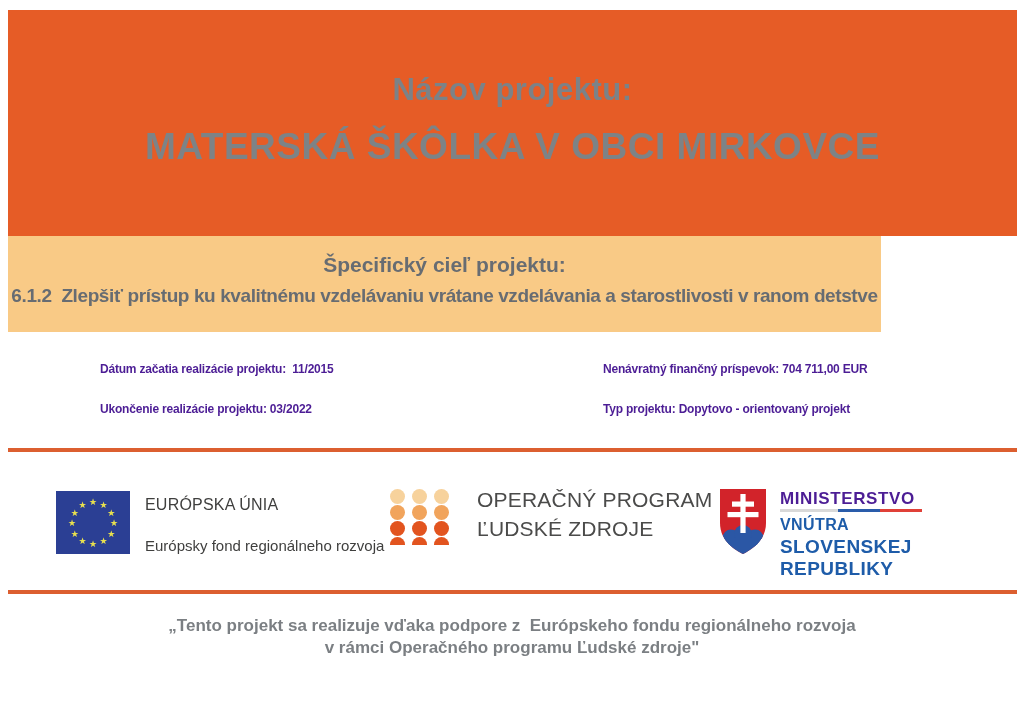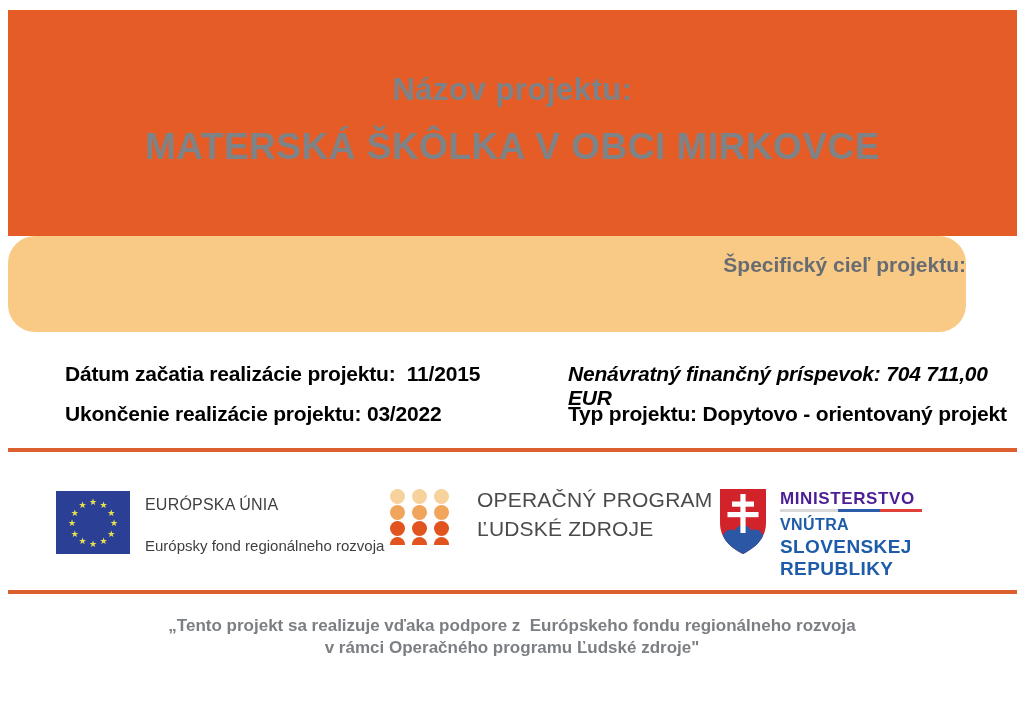--- a/index.html
+++ b/index.html
@@ -21,40 +21,40 @@
     margin-top:62px;
     font-size:31px;font-weight:bold;color:#7C8287;letter-spacing:0.5px;
   }
   .header-title{
     margin-top:18px;
     font-size:37px;font-weight:bold;color:#7D8386;letter-spacing:0.5px;
   }
 
   
   .band{
-    position:absolute;left:8px;top:236px;width:958px;height:96px;
-    background:#F9CA86;text-align:right;border-radius:27px;
+    position:absolute;left:8px;top:236px;width:873px;height:96px;
+    background:#F9CA86;text-align:center;
   }
   .band-heading{
     margin-top:17px;
     font-size:21px;font-weight:bold;color:#676C72;
   }
   .band-text{
     margin-top:8px;
     font-size:19px;font-weight:bold;color:#676C72;letter-spacing:-0.4px;
   }
 
   
   .detail{
     position:absolute;
-    font-size:21px;font-weight:bold;color:#000000;letter-spacing:-0.2px;
+    font-size:12px;font-weight:bold;color:#4c1d95;letter-spacing:-0.2px;margin-left:35px;
   }
   .d-start{left:65px;top:362px;}
   .d-end{left:65px;top:402px;}
-  .d-grant{left:568px;top:362px;font-style:italic;}
+  .d-grant{left:568px;top:362px;}
   .d-type{left:568px;top:402px;}
 
   
   .divider{
     position:absolute;left:8px;width:1009px;height:4px;background:#DC5F30;
   }
   .divider-top{top:448px;}
   .divider-bottom{top:590px;}
 
   
@@ -95,20 +95,21 @@
 
 <div class="poster">
 
   <div class="header">
     <div class="header-label txt">Názov projektu:</div>
     <div class="header-title txt">MATERSKÁ ŠKÔLKA V OBCI MIRKOVCE</div>
   </div>
 
   <div class="band">
     <div class="band-heading txt">Špecifický cieľ projektu:</div>
+    <div class="band-text txt">6.1.2  Zlepšiť prístup ku kvalitnému vzdelávaniu vrátane vzdelávania a starostlivosti v ranom detstve</div>
   </div>
 
   <div class="detail d-start txt">Dátum začatia realizácie projektu:  11/2015</div>
   <div class="detail d-end txt">Ukončenie realizácie projektu: 03/2022</div>
   <div class="detail d-grant txt">Nenávratný finančný príspevok: 704 711,00 EUR</div>
   <div class="detail d-type txt">Typ projektu: Dopytovo - orientovaný projekt</div>
 
   <div class="divider divider-top"></div>
   <div class="divider divider-bottom"></div>
 

